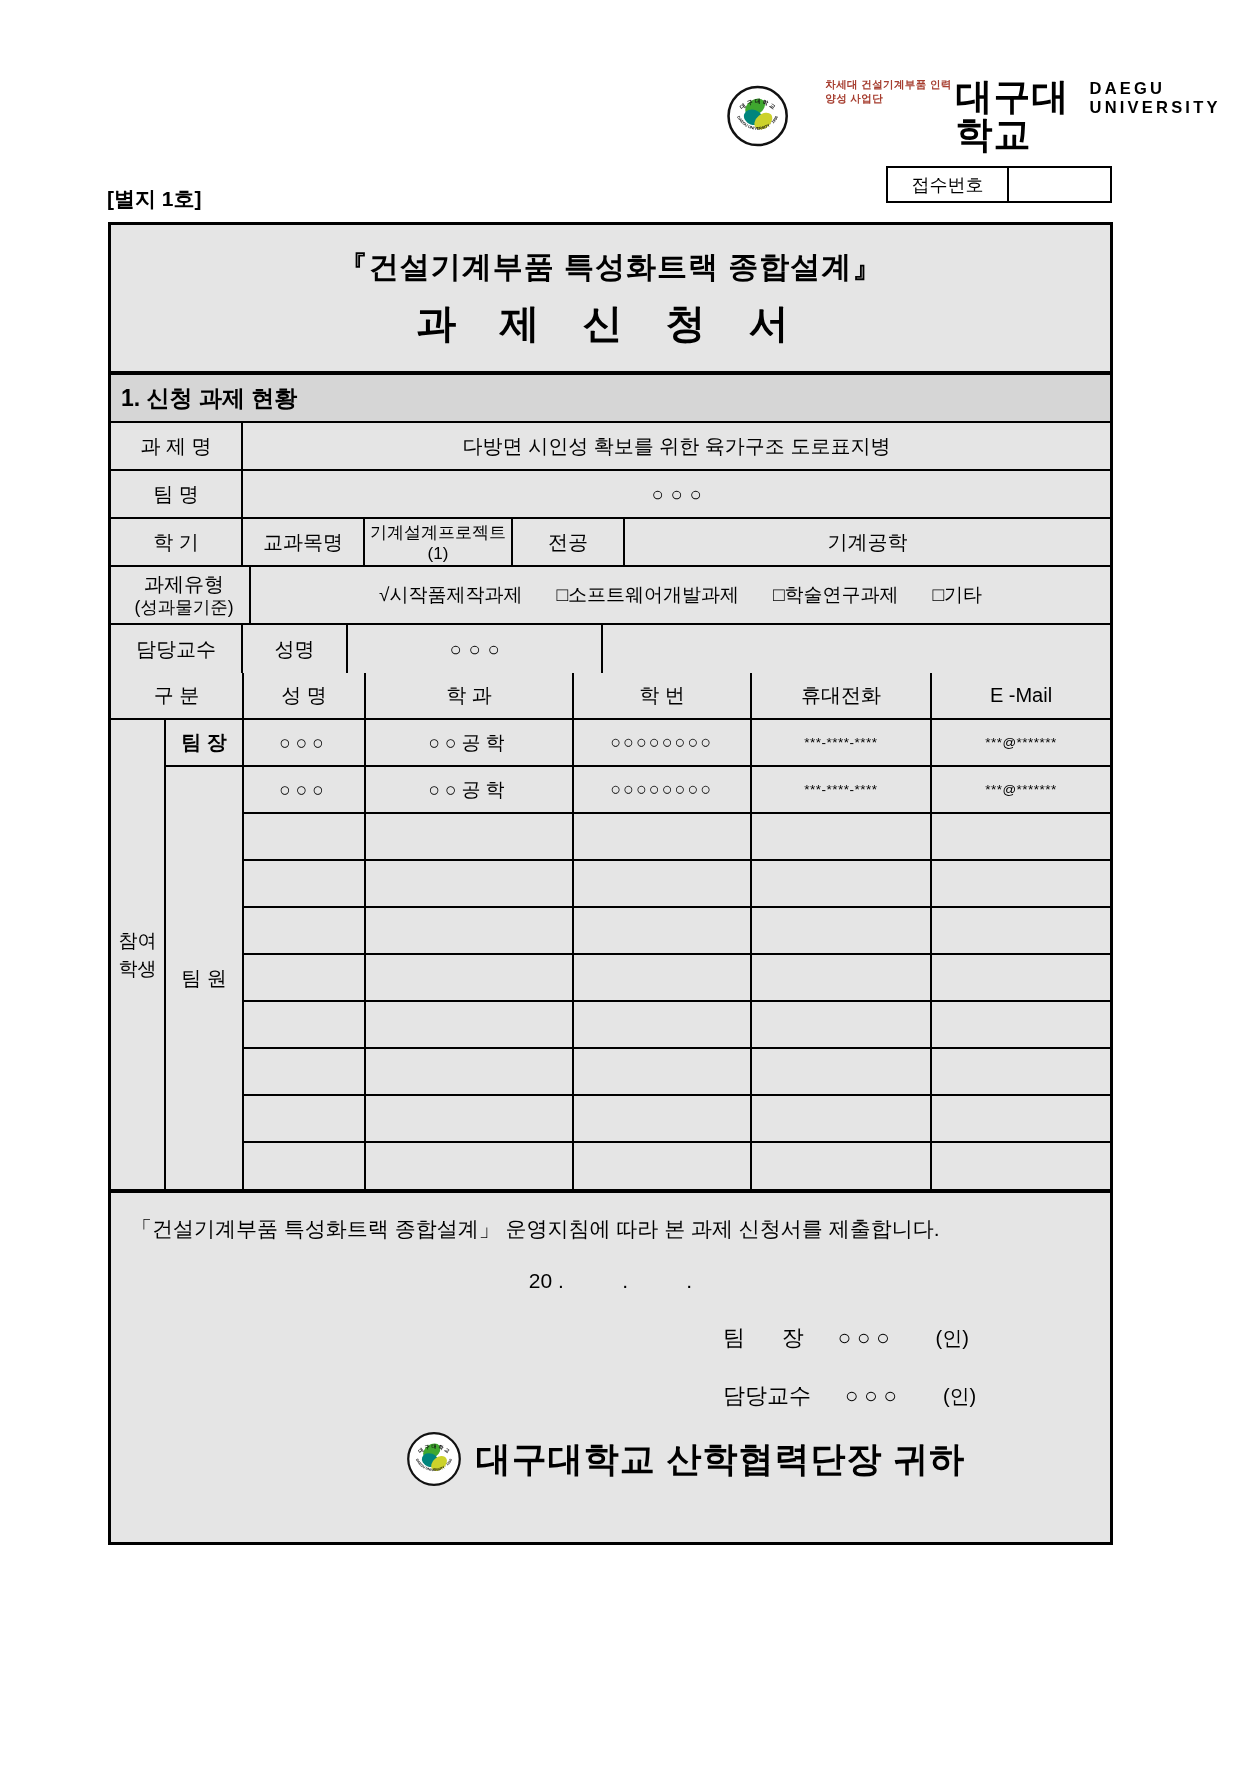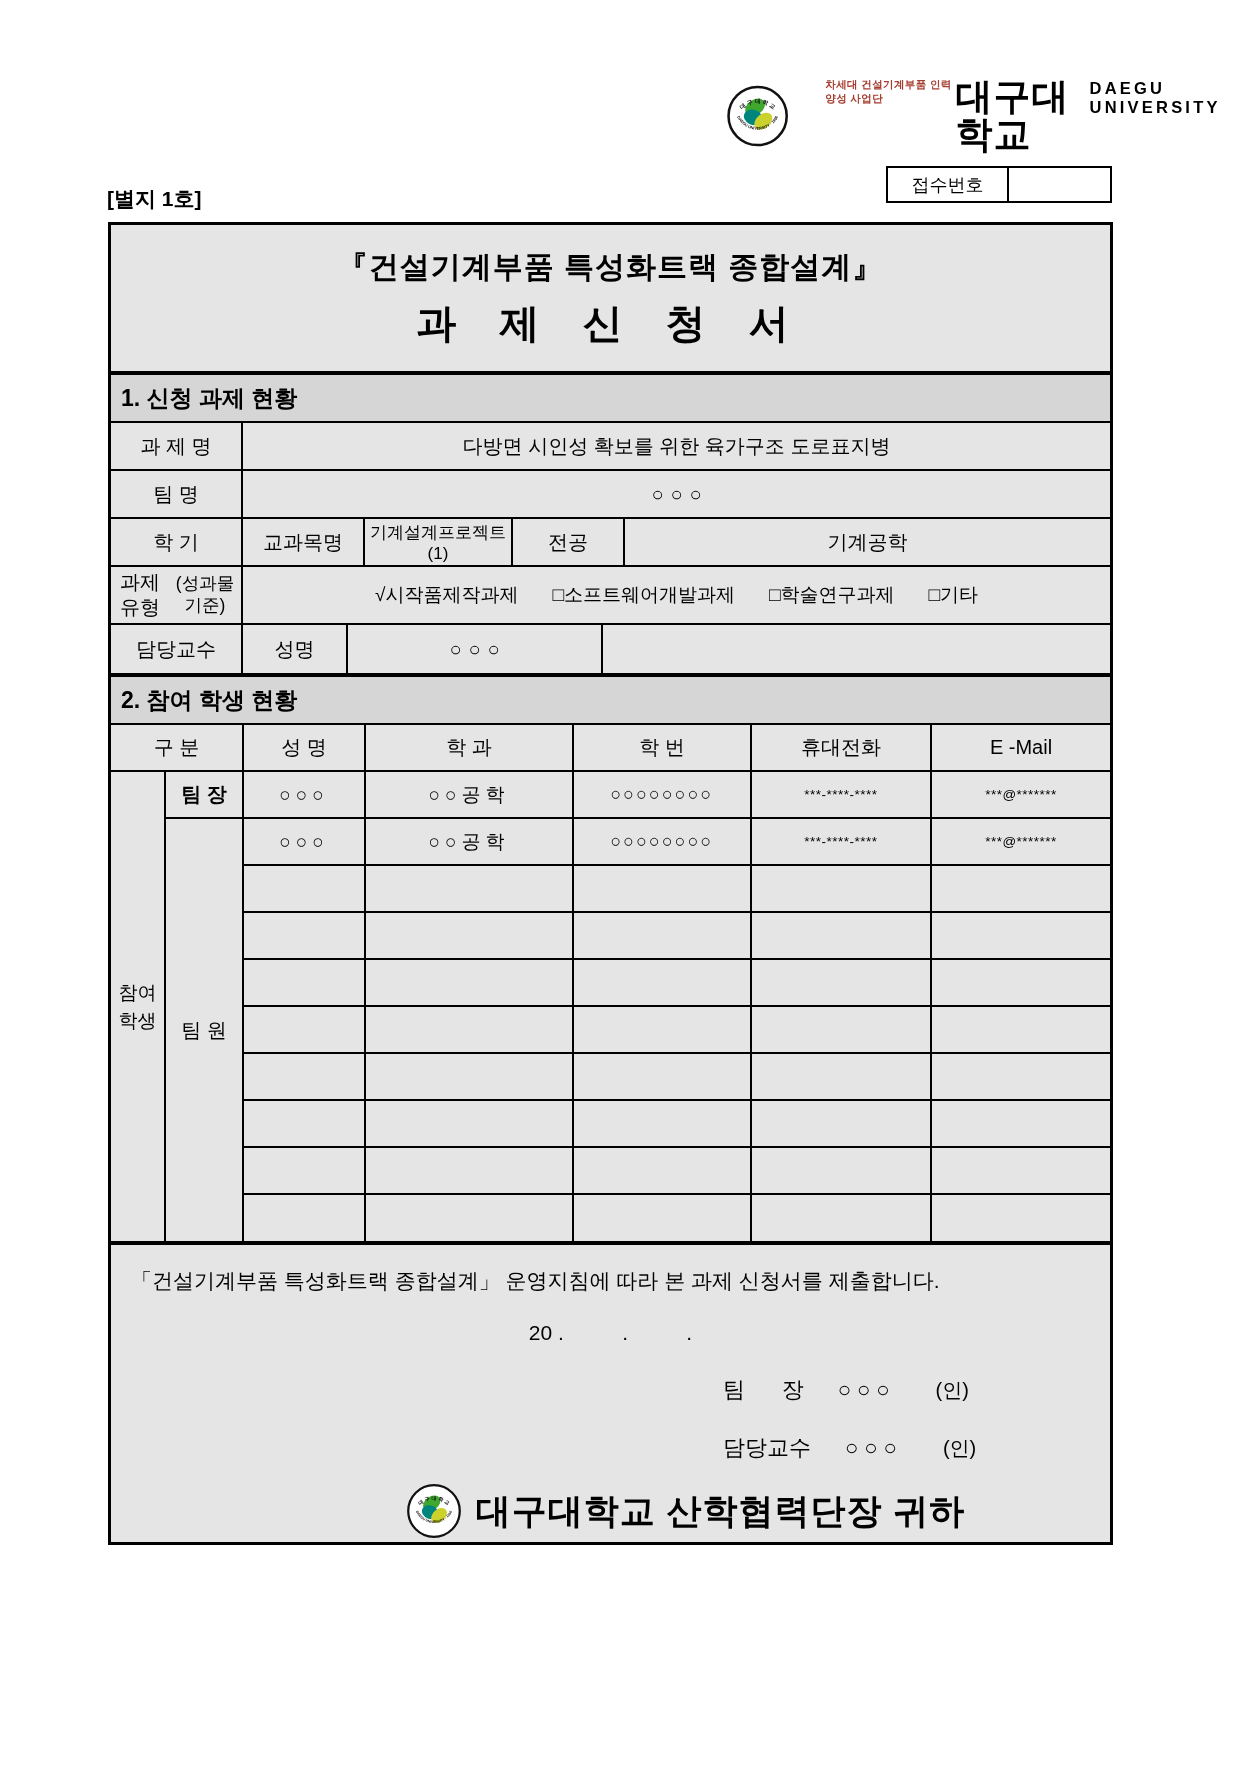--- a/index.html
+++ b/index.html
@@ -40,21 +40,21 @@
   .cell.no-r { border-right:0; }
   .w-label { width:132px; }
   .w-rest  { flex:1; }
   .w-sem   { width:250px; }
   .w-course-l { width:122px; }
   .w-course-v { width:148px; font-size:17px; }
   .w-major-l  { width:112px; }
   .w-pname { width:105px; }
   .w-pval  { width:255px; }
   .s1row.type { min-height:58px; }
-  .type-label { flex-direction:row; line-height:1.25; }
+  .type-label { flex-direction:column; line-height:1.25;margin-left:8px; }
   .type-label .l1 { font-size:20px; }
   .type-label .l2 { font-size:17.5px; }
   .type-opts { gap:34px; }
   .type-opts span { font-size:19px; }
   .circ { letter-spacing:7px; text-indent:7px; }
 
   
   .stu { width:100%; border-collapse:collapse; table-layout:fixed; border-style:hidden; }
   .stu td { border:2px solid #000; text-align:center; vertical-align:middle; font-size:20px; }
   .stu tr.h  { height:46px; }
@@ -147,21 +147,20 @@
     </div>
   </div>
 
   <div class="s1row last">
     <div class="cell w-label">담당교수</div>
     <div class="cell w-pname">성명</div>
     <div class="cell w-pval circ">○○○</div>
     <div class="cell w-rest no-r"></div>
   </div>
 
-  <div class="sec-hdr">2. 참여 학생 현황</div>
 
   <table class="stu">
     <colgroup>
       <col style="width:54px">
         <col style="width:78px">
         <col style="width:122px">
       <col style="width:208px">
         <col style="width:178px">
         <col style="width:180px">
         <col>

